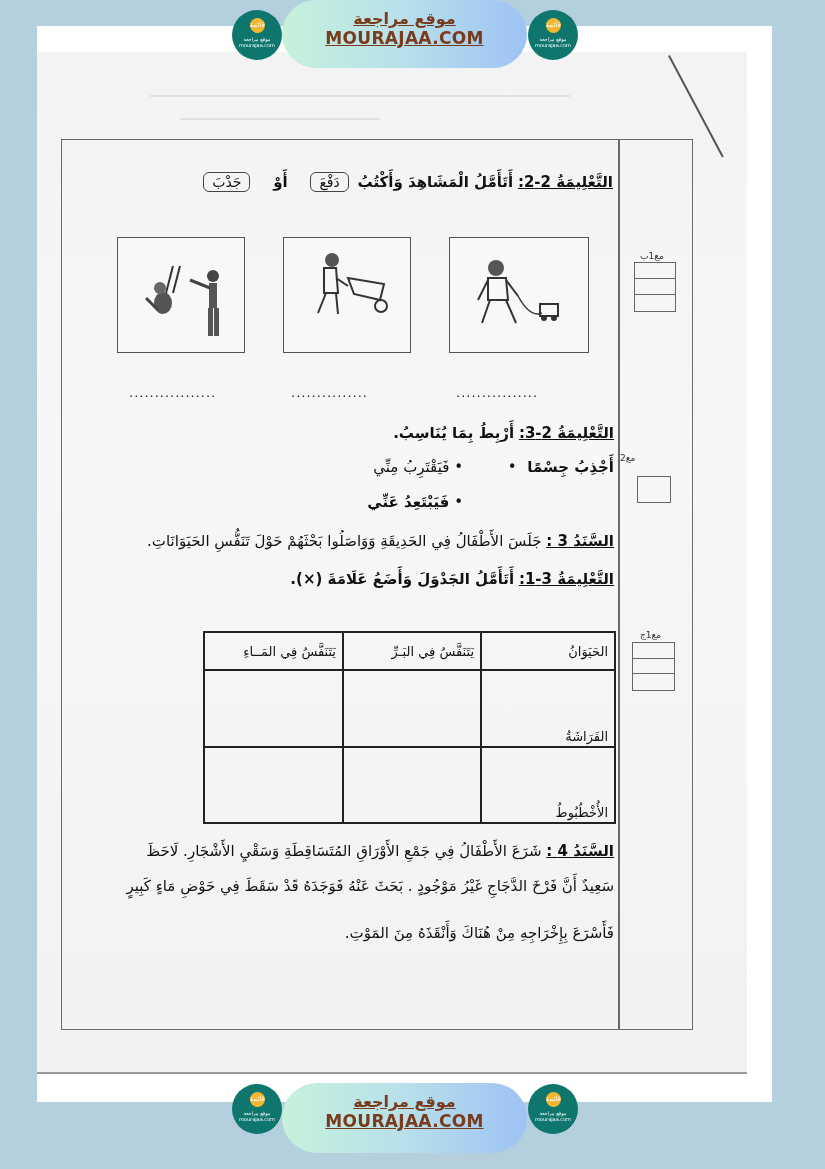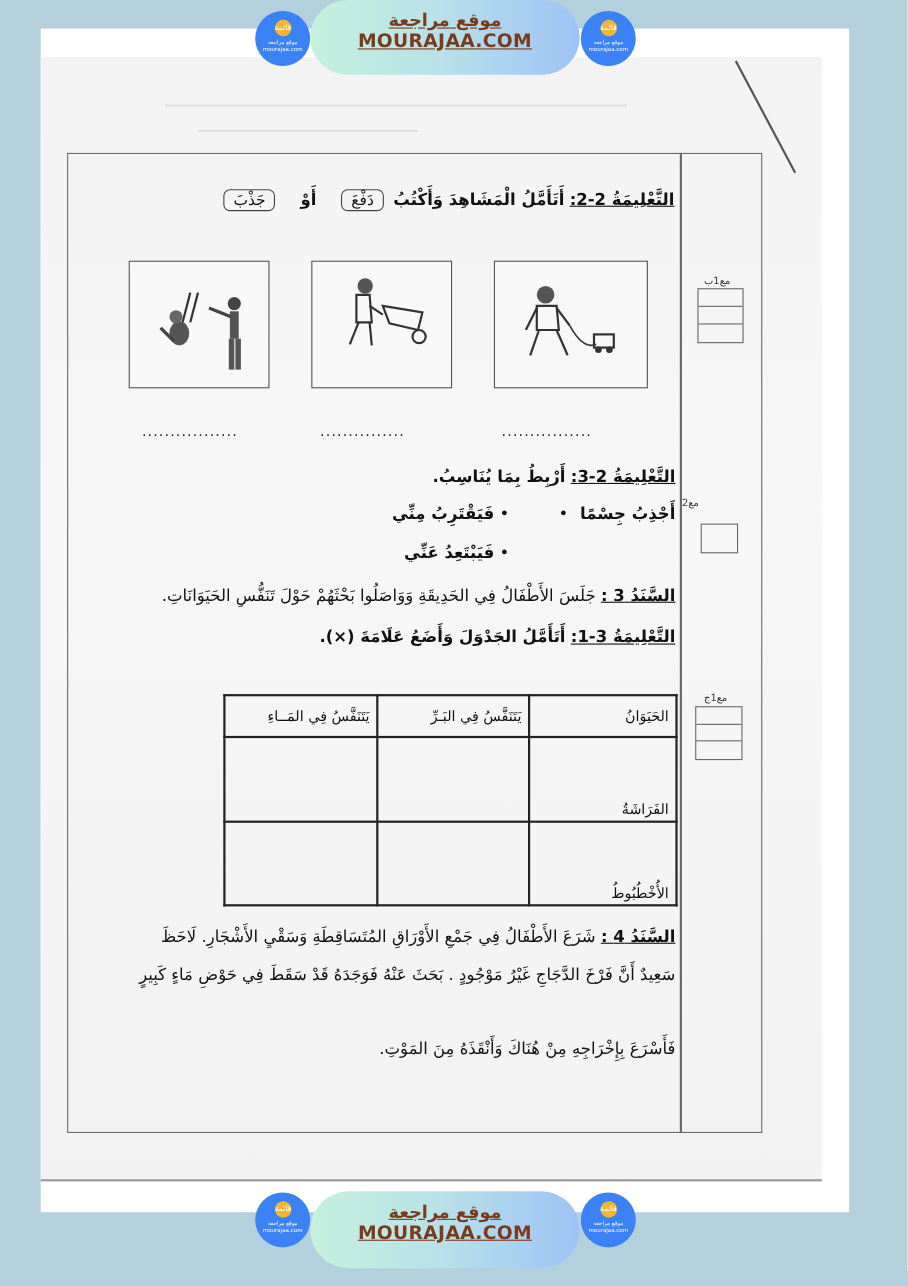--- a/index.html
+++ b/index.html
@@ -59,21 +59,21 @@
   table.breath th { height: 38px; }
   table.breath td.animal { vertical-align: bottom; }
   .banner {
     position: absolute; width: 245px; height: 70px; border-radius: 35px;
     background: linear-gradient(90deg, #c6f1dc 0%, #b7e0ea 50%, #9ec2f5 100%);
     text-align: center; color: #7a3a1c; font-weight: bold;
   }
   .banner .ar { display: block; font-size: 16px; text-decoration: underline; margin-top: 9px; direction: rtl; }
   .banner .en { display: block; font-size: 17px; text-decoration: underline; font-family: "DejaVu Sans", sans-serif; letter-spacing: 0.3px; }
   .logo {
-    position: absolute; width: 50px; height: 50px; border-radius: 50%; background: #3b82f6; text-align: center;
+    position: absolute; width: 50px; height: 50px; border-radius: 50%; background: #0f766e; text-align: center;
   }
   .logo .dot { width: 15px; height: 15px; border-radius: 50%; background: #f2b632; margin: 8px auto 0; font-size: 7px; line-height: 15px; color: #fff; }
   .logo .txt { color: #fff; font-size: 5px; line-height: 6px; margin-top: 3px; }
   svg { display: block; }
 </style>
 </head>
 <body>
 
 <div class="card"></div>
 <div class="scan"></div>
@@ -141,21 +141,21 @@
 <div class="line rtl" style="top:424px;">
   <span class="u">التَّعْلِيمَةُ 2-3:</span>
   <span style="font-weight:bold">أَرْبِطُ بِمَا يُنَاسِبُ.</span>
 </div>
 <div class="line rtl" style="top:458px;">
   <span style="font-weight:bold">أَجْذِبُ جِسْمًا</span>
   <span style="margin-right:6px;">•</span>
 </div>
 <div class="line rtl" style="top:458px; right:362px;">
   <span>•</span>
-  <span style="font-weight:bold">فَيَقْتَرِبُ مِنِّي</span>
+  <span style="font-weight:normal">فَيَقْتَرِبُ مِنِّي</span>
 </div>
 <div class="line rtl" style="top:493px; right:362px;">
   <span>•</span>
   <span style="font-weight:bold">فَيَبْتَعِدُ عَنِّي</span>
 </div>
 
 <div class="line rtl" style="top:532px;">
   <span class="u">السَّنَدُ 3 :</span>
   <span>جَلَسَ الأَطْفَالُ فِي الحَدِيقَةِ وَوَاصَلُوا بَحْثَهُمْ حَوْلَ تَنَفُّسِ الحَيَوَانَاتِ.</span>
 </div>
@@ -183,21 +183,21 @@
     <td></td>
   </tr>
 </tbody>
   </table>
 
 <div class="line rtl" style="top:842px;">
   <span class="u">السَّنَدُ 4 :</span>
   <span>شَرَعَ الأَطْفَالُ فِي جَمْعِ الأَوْرَاقِ المُتَسَاقِطَةِ وَسَقْيِ الأَشْجَارِ. لَاحَظَ</span>
 </div>
 <div class="line rtl" style="top:877px;">سَعِيدٌ أَنَّ فَرْخَ الدَّجَاجِ غَيْرُ مَوْجُودٍ . بَحَثَ عَنْهُ فَوَجَدَهُ قَدْ سَقَطَ فِي حَوْضِ مَاءٍ كَبِيرٍ</div>
-<div class="line rtl" style="top:944px;">فَأَسْرَعَ بِإِخْرَاجِهِ مِنْ هُنَاكَ وَأَنْقَذَهُ مِنَ المَوْتِ.</div>
+<div class="line rtl" style="top:924px;">فَأَسْرَعَ بِإِخْرَاجِهِ مِنْ هُنَاكَ وَأَنْقَذَهُ مِنَ المَوْتِ.</div>
 
 <div class="grade-label" style="left:640px; top:251px;">مع1ب</div>
 <div class="grade-box" style="left:634px; top:262px; width:42px; height:50px;">
   <div class="row"></div>
     <div class="row"></div>
     <div class="row"></div>
 </div>
 <div class="grade-label" style="left:620px; top:453px;">مع2</div>
 <div class="grade-box" style="left:637px; top:476px; width:34px; height:27px;"></div>
 <div class="grade-label" style="left:640px; top:630px;">مع1ج</div>

